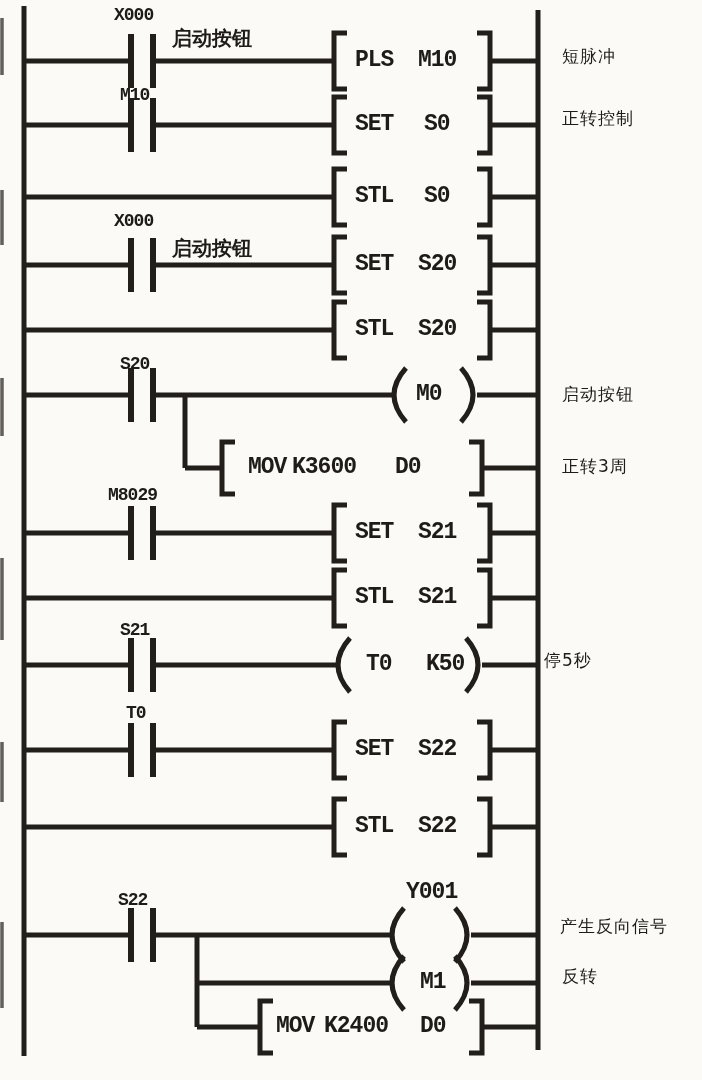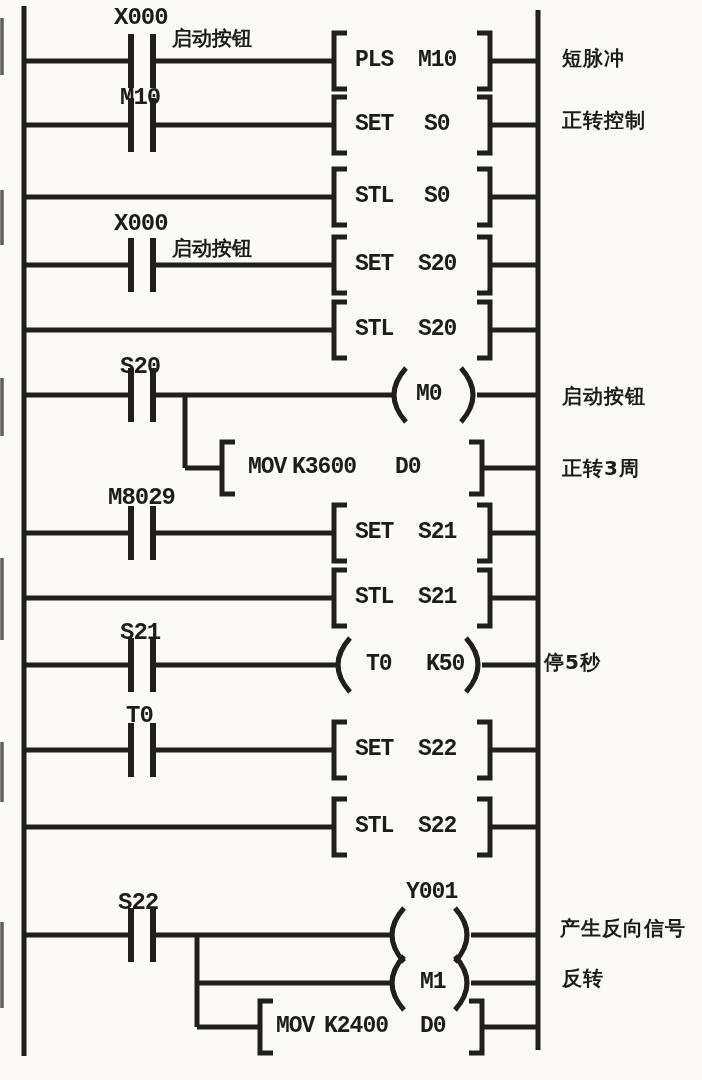--- a/index.html
+++ b/index.html
@@ -3,23 +3,23 @@
 <meta charset="utf-8">
 <style>
   html,body{margin:0;padding:0;background:#ffffff;}
   .canvas{
     position:relative;width:702px;height:1080px;
     background:#fbfaf7;overflow:hidden;
     font-family:"Liberation Sans",sans-serif;
   }
   .canvas svg{position:absolute;left:0;top:0;filter:blur(0.3px);}
   .t{position:absolute;white-space:nowrap;color:#1e1b18;line-height:1;}
-  .dev{font-family:"Liberation Mono","DejaVu Sans Mono",monospace;font-weight:bold;font-size:24px;letter-spacing:-1px;}
+  .dev{font-family:"Liberation Mono","DejaVu Sans Mono",monospace;font-weight:bold;font-size:18px;letter-spacing:-1px;}
   .blk{font-family:"Liberation Mono","DejaVu Sans Mono",monospace;font-weight:bold;font-size:23px;letter-spacing:-1px;}
-  .cn{font-family:"DejaVu Sans",sans-serif;font-weight:bold;font-size:20px;letter-spacing:1px;}
+  .cn{font-family:"DejaVu Sans",sans-serif;font-weight:normal;font-size:17px;letter-spacing:1px;}
   .cns{font-family:Liberation Sans, sans-serif;font-weight:bold;font-size:20px;letter-spacing:0px;}
 </style>
 </head>
 <body>
 
 <div class="canvas">
 
   <svg width="702" height="1080" viewBox="0 0 702 1080" fill="none" stroke="#221e1a" stroke-width="5" stroke-linecap="butt">
 
     <g stroke-width="3.5" opacity="0.7">

